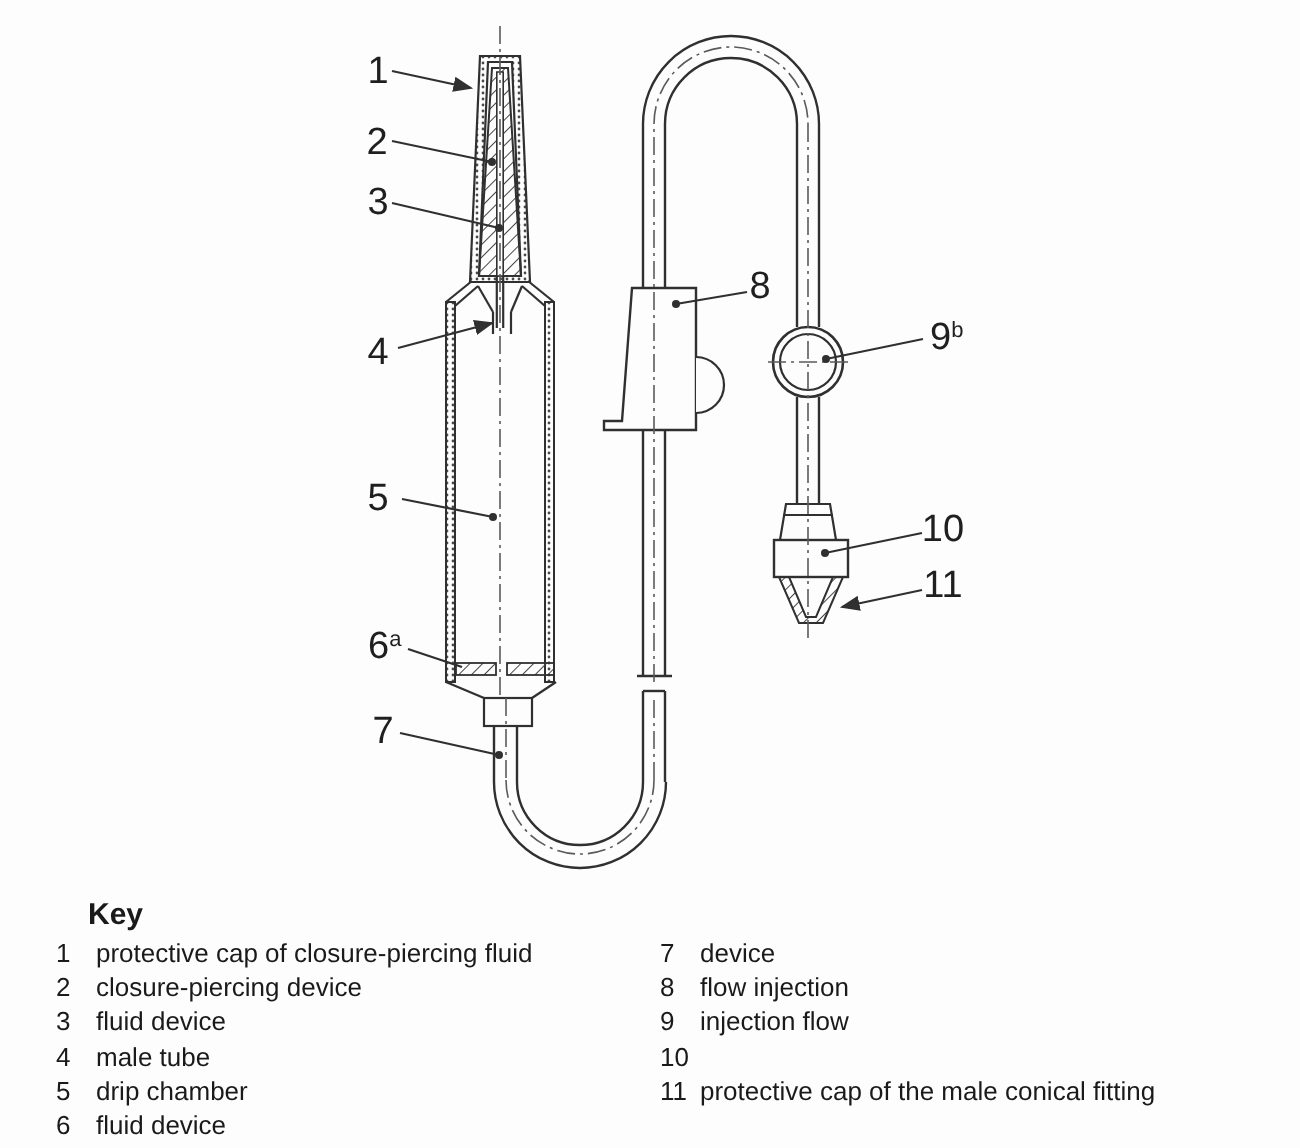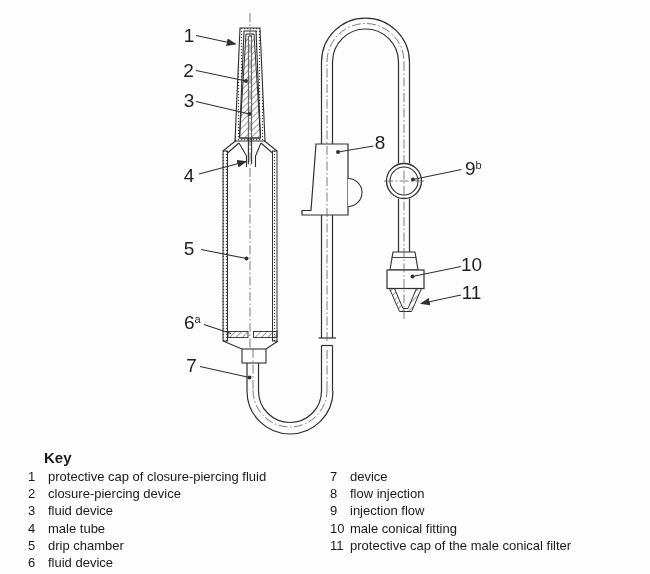--- a/index.html
+++ b/index.html
@@ -199,21 +199,20 @@
     <div class="key-row">
         <span class="kn">8</span>
         <span class="kl">flow injection</span>
       </div>
     <div class="key-row">
         <span class="kn">9</span>
         <span class="kl">injection flow</span>
       </div>
     <div class="key-row">
         <span class="kn">10</span>
-        <span class="kl">male conical fitting</span>
       </div>
     <div class="key-row">
         <span class="kn">11</span>
-        <span class="kl">protective cap of the male conical filter</span>
+        <span class="kl">protective cap of the male conical fitting</span>
       </div>
   </div>
 
 </div>
 
 </body></html>

